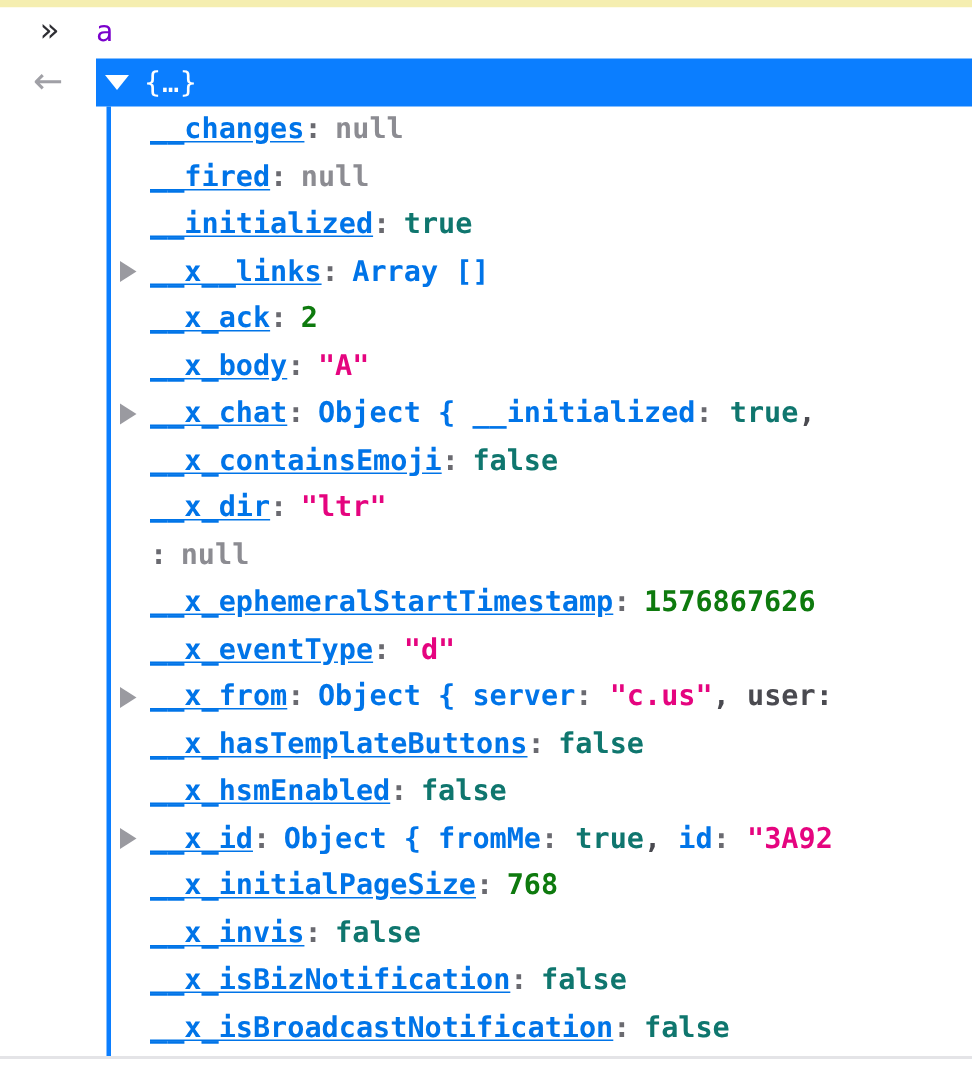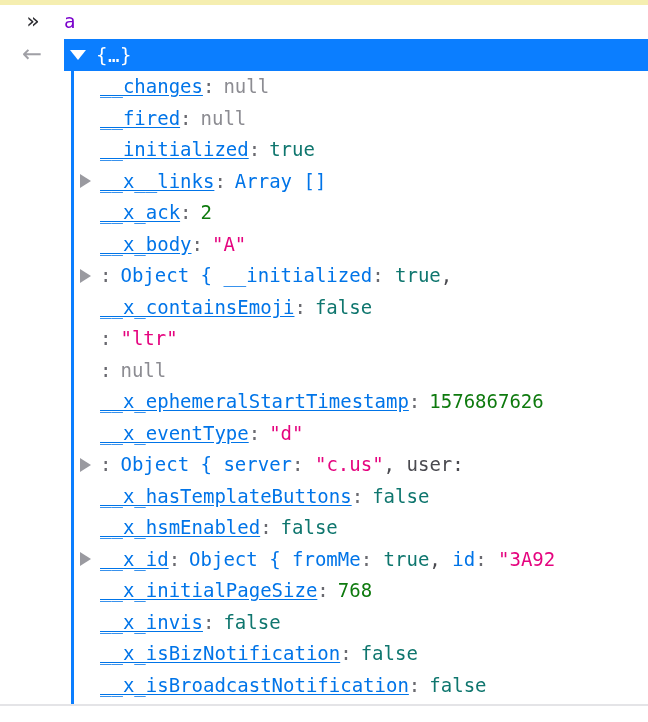--- a/index.html
+++ b/index.html
@@ -132,20 +132,21 @@
     background: #0b7eff;
   }
   .prop-row {
     height: 31.5px;
     display: flex;
     align-items: center;
     white-space: nowrap;
     overflow: hidden;
     padding-left: 36px;
     box-sizing: border-box;
+    font-weight: bold;
   }
   .prop-row .twist-slot {
     width: 18px;
     flex: 0 0 18px;
     display: flex;
     align-items: center;
     justify-content: flex-start;
     margin-left: -20px;
     margin-right: 2px;
   }
@@ -229,31 +230,33 @@
             <div class="prop-row">
               <span class="twist-slot"></span>
               <span class="pname">__x_body</span>
               <span class="colon">:</span>
               <span class="pval v-string">"A"</span>
             </div>
             <div class="prop-row">
               <span class="twist-slot">
                 <span class="twisty-closed"></span>
               </span>
+              <span class="pname">__x_chat</span>
               <span class="colon">:</span>
               <span class="pval v-object"><span class="v-object">Object { </span><span class="v-preview-key">__initialized</span><span class="colon">: </span><span class="v-bool">true</span><span class="v-punct">,</span></span>
             </div>
             <div class="prop-row">
               <span class="twist-slot"></span>
               <span class="pname">__x_containsEmoji</span>
               <span class="colon">:</span>
               <span class="pval v-bool">false</span>
             </div>
             <div class="prop-row">
               <span class="twist-slot"></span>
+              <span class="pname">__x_dir</span>
               <span class="colon">:</span>
               <span class="pval v-string">"ltr"</span>
             </div>
             <div class="prop-row">
               <span class="twist-slot"></span>
               <span class="colon">:</span>
               <span class="pval v-null">null</span>
             </div>
             <div class="prop-row">
               <span class="twist-slot"></span>
@@ -264,20 +267,21 @@
             <div class="prop-row">
               <span class="twist-slot"></span>
               <span class="pname">__x_eventType</span>
               <span class="colon">:</span>
               <span class="pval v-string">"d"</span>
             </div>
             <div class="prop-row">
               <span class="twist-slot">
                 <span class="twisty-closed"></span>
               </span>
+              <span class="pname">__x_from</span>
               <span class="colon">:</span>
               <span class="pval v-object"><span class="v-object">Object { </span><span class="v-preview-key">server</span><span class="colon">: </span><span class="v-string">"c.us"</span><span class="v-punct">, </span><span class="v-punct">u</span><span class="v-punct">s</span><span class="v-punct">e</span><span class="v-punct">r</span><span class="v-punct">:</span></span>
             </div>
             <div class="prop-row">
               <span class="twist-slot"></span>
               <span class="pname">__x_hasTemplateButtons</span>
               <span class="colon">:</span>
               <span class="pval v-bool">false</span>
             </div>
             <div class="prop-row">

